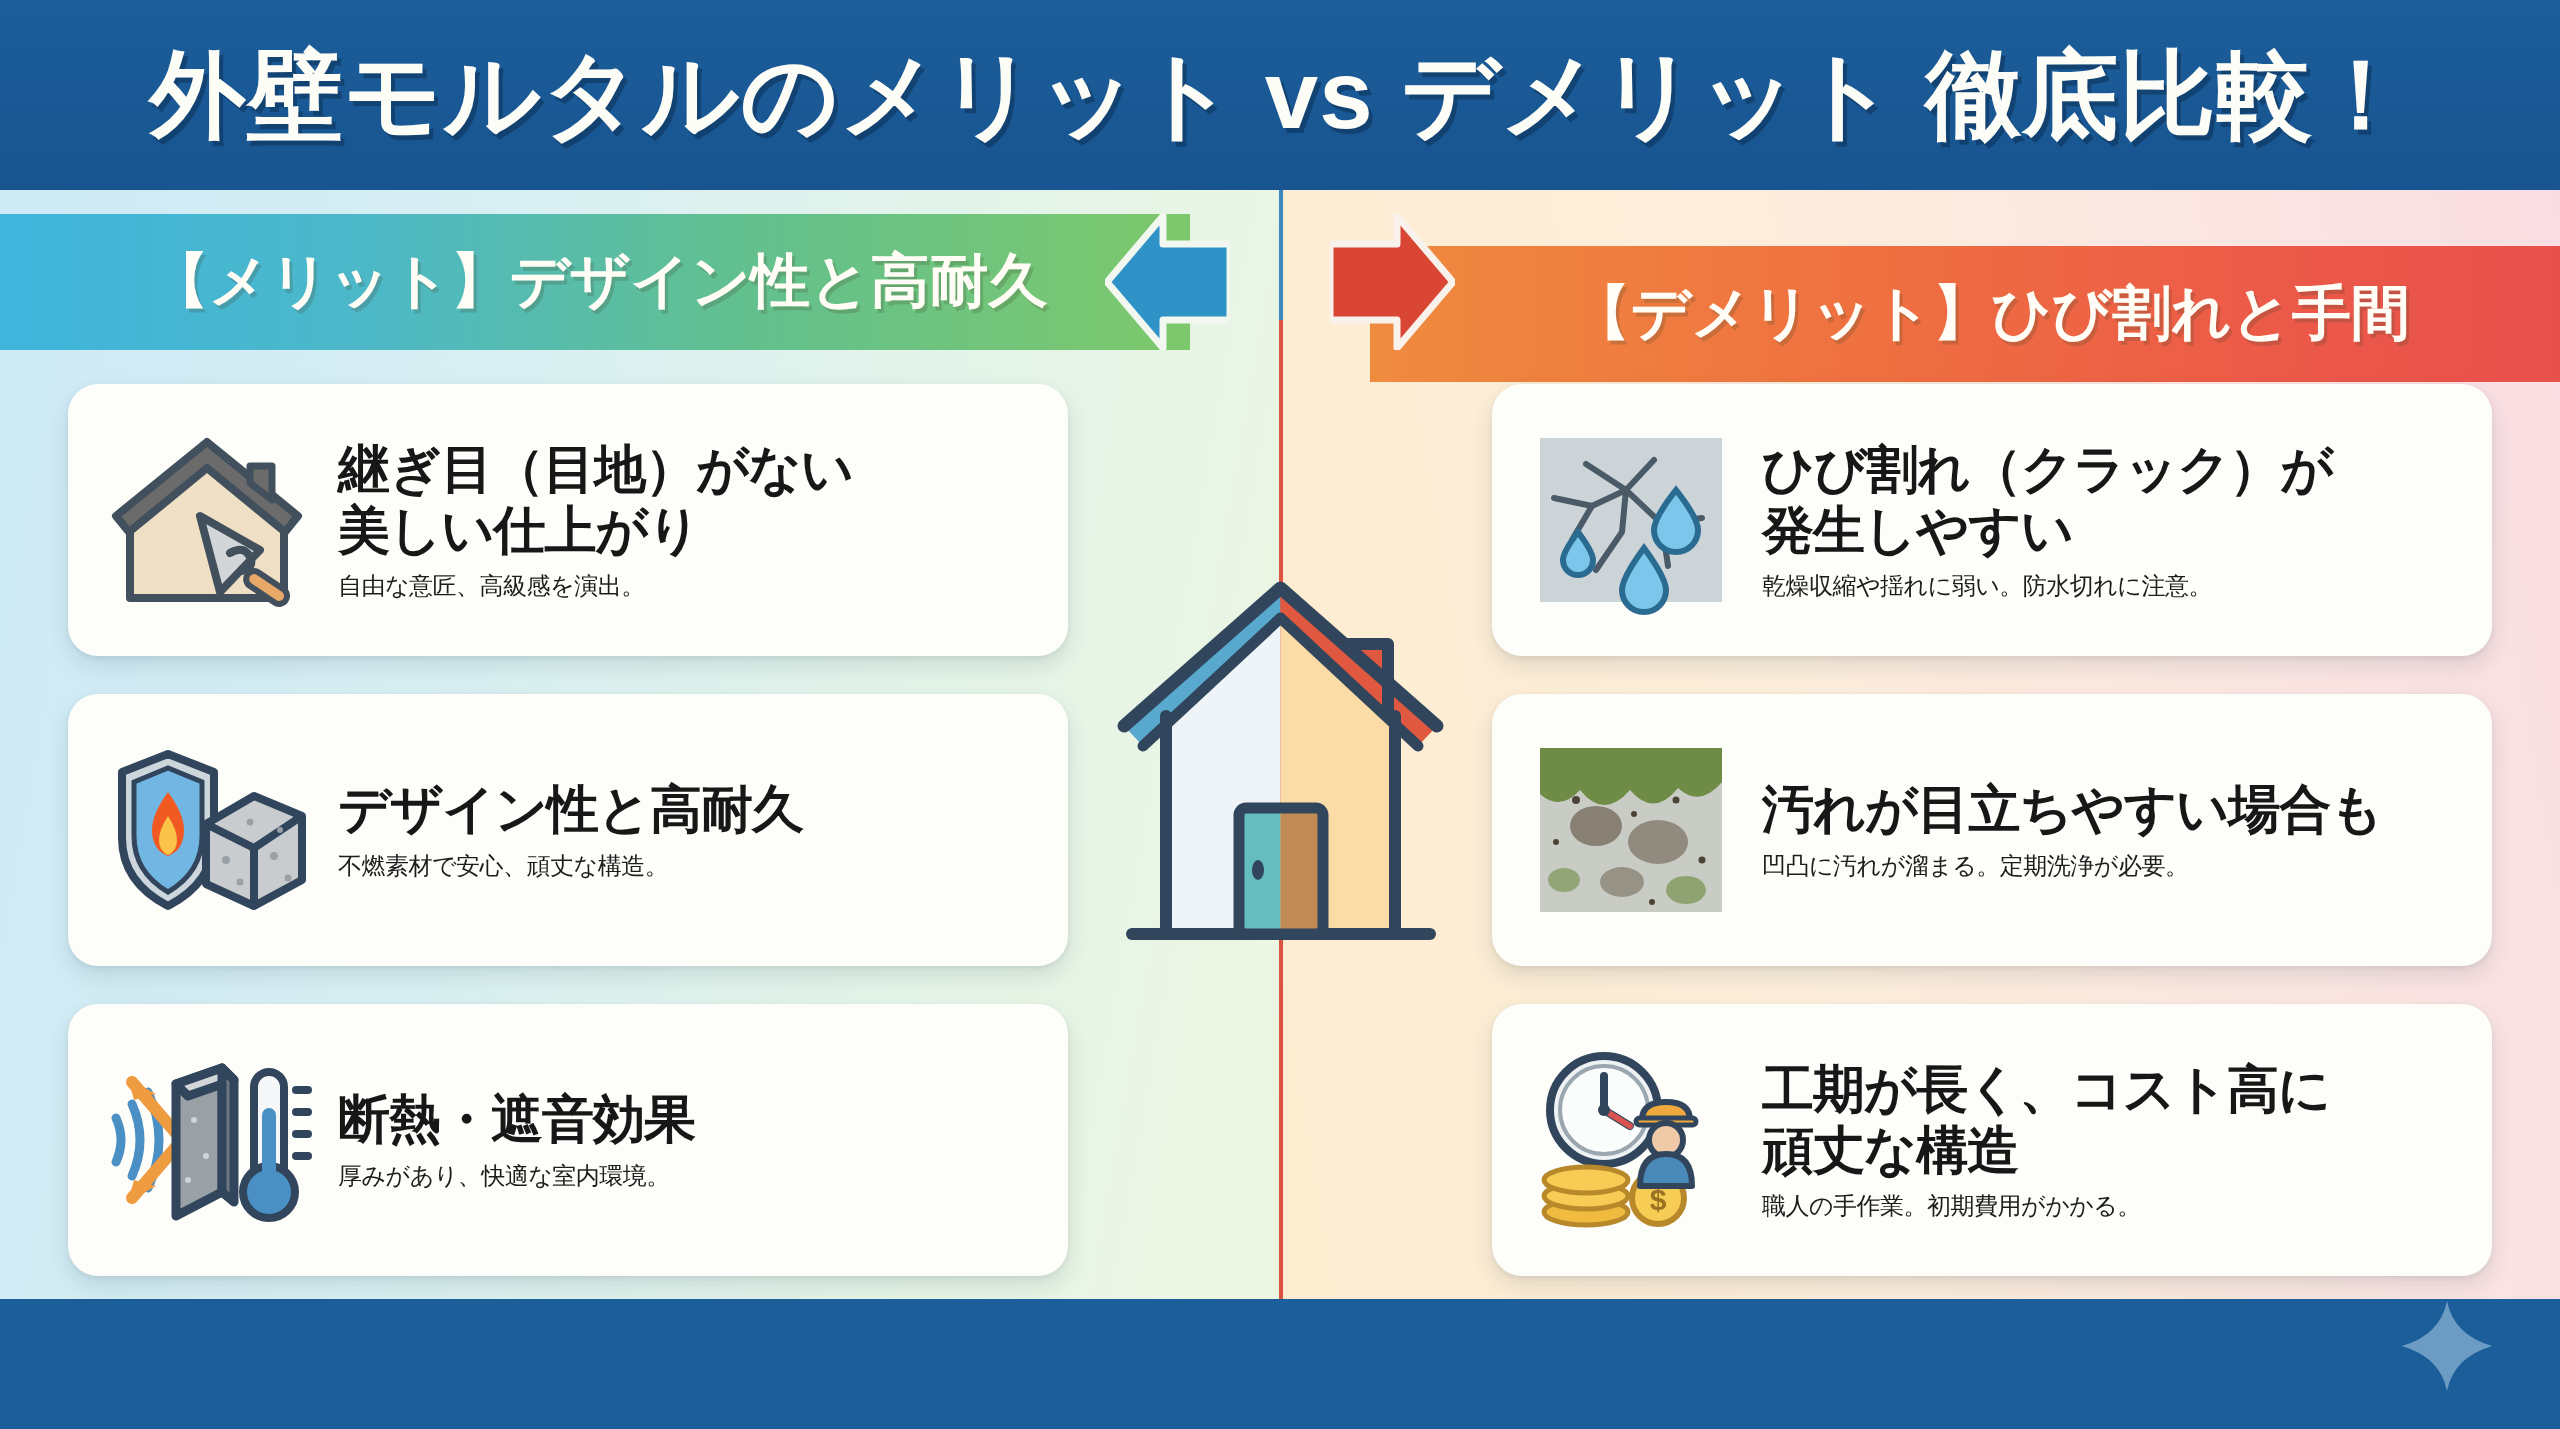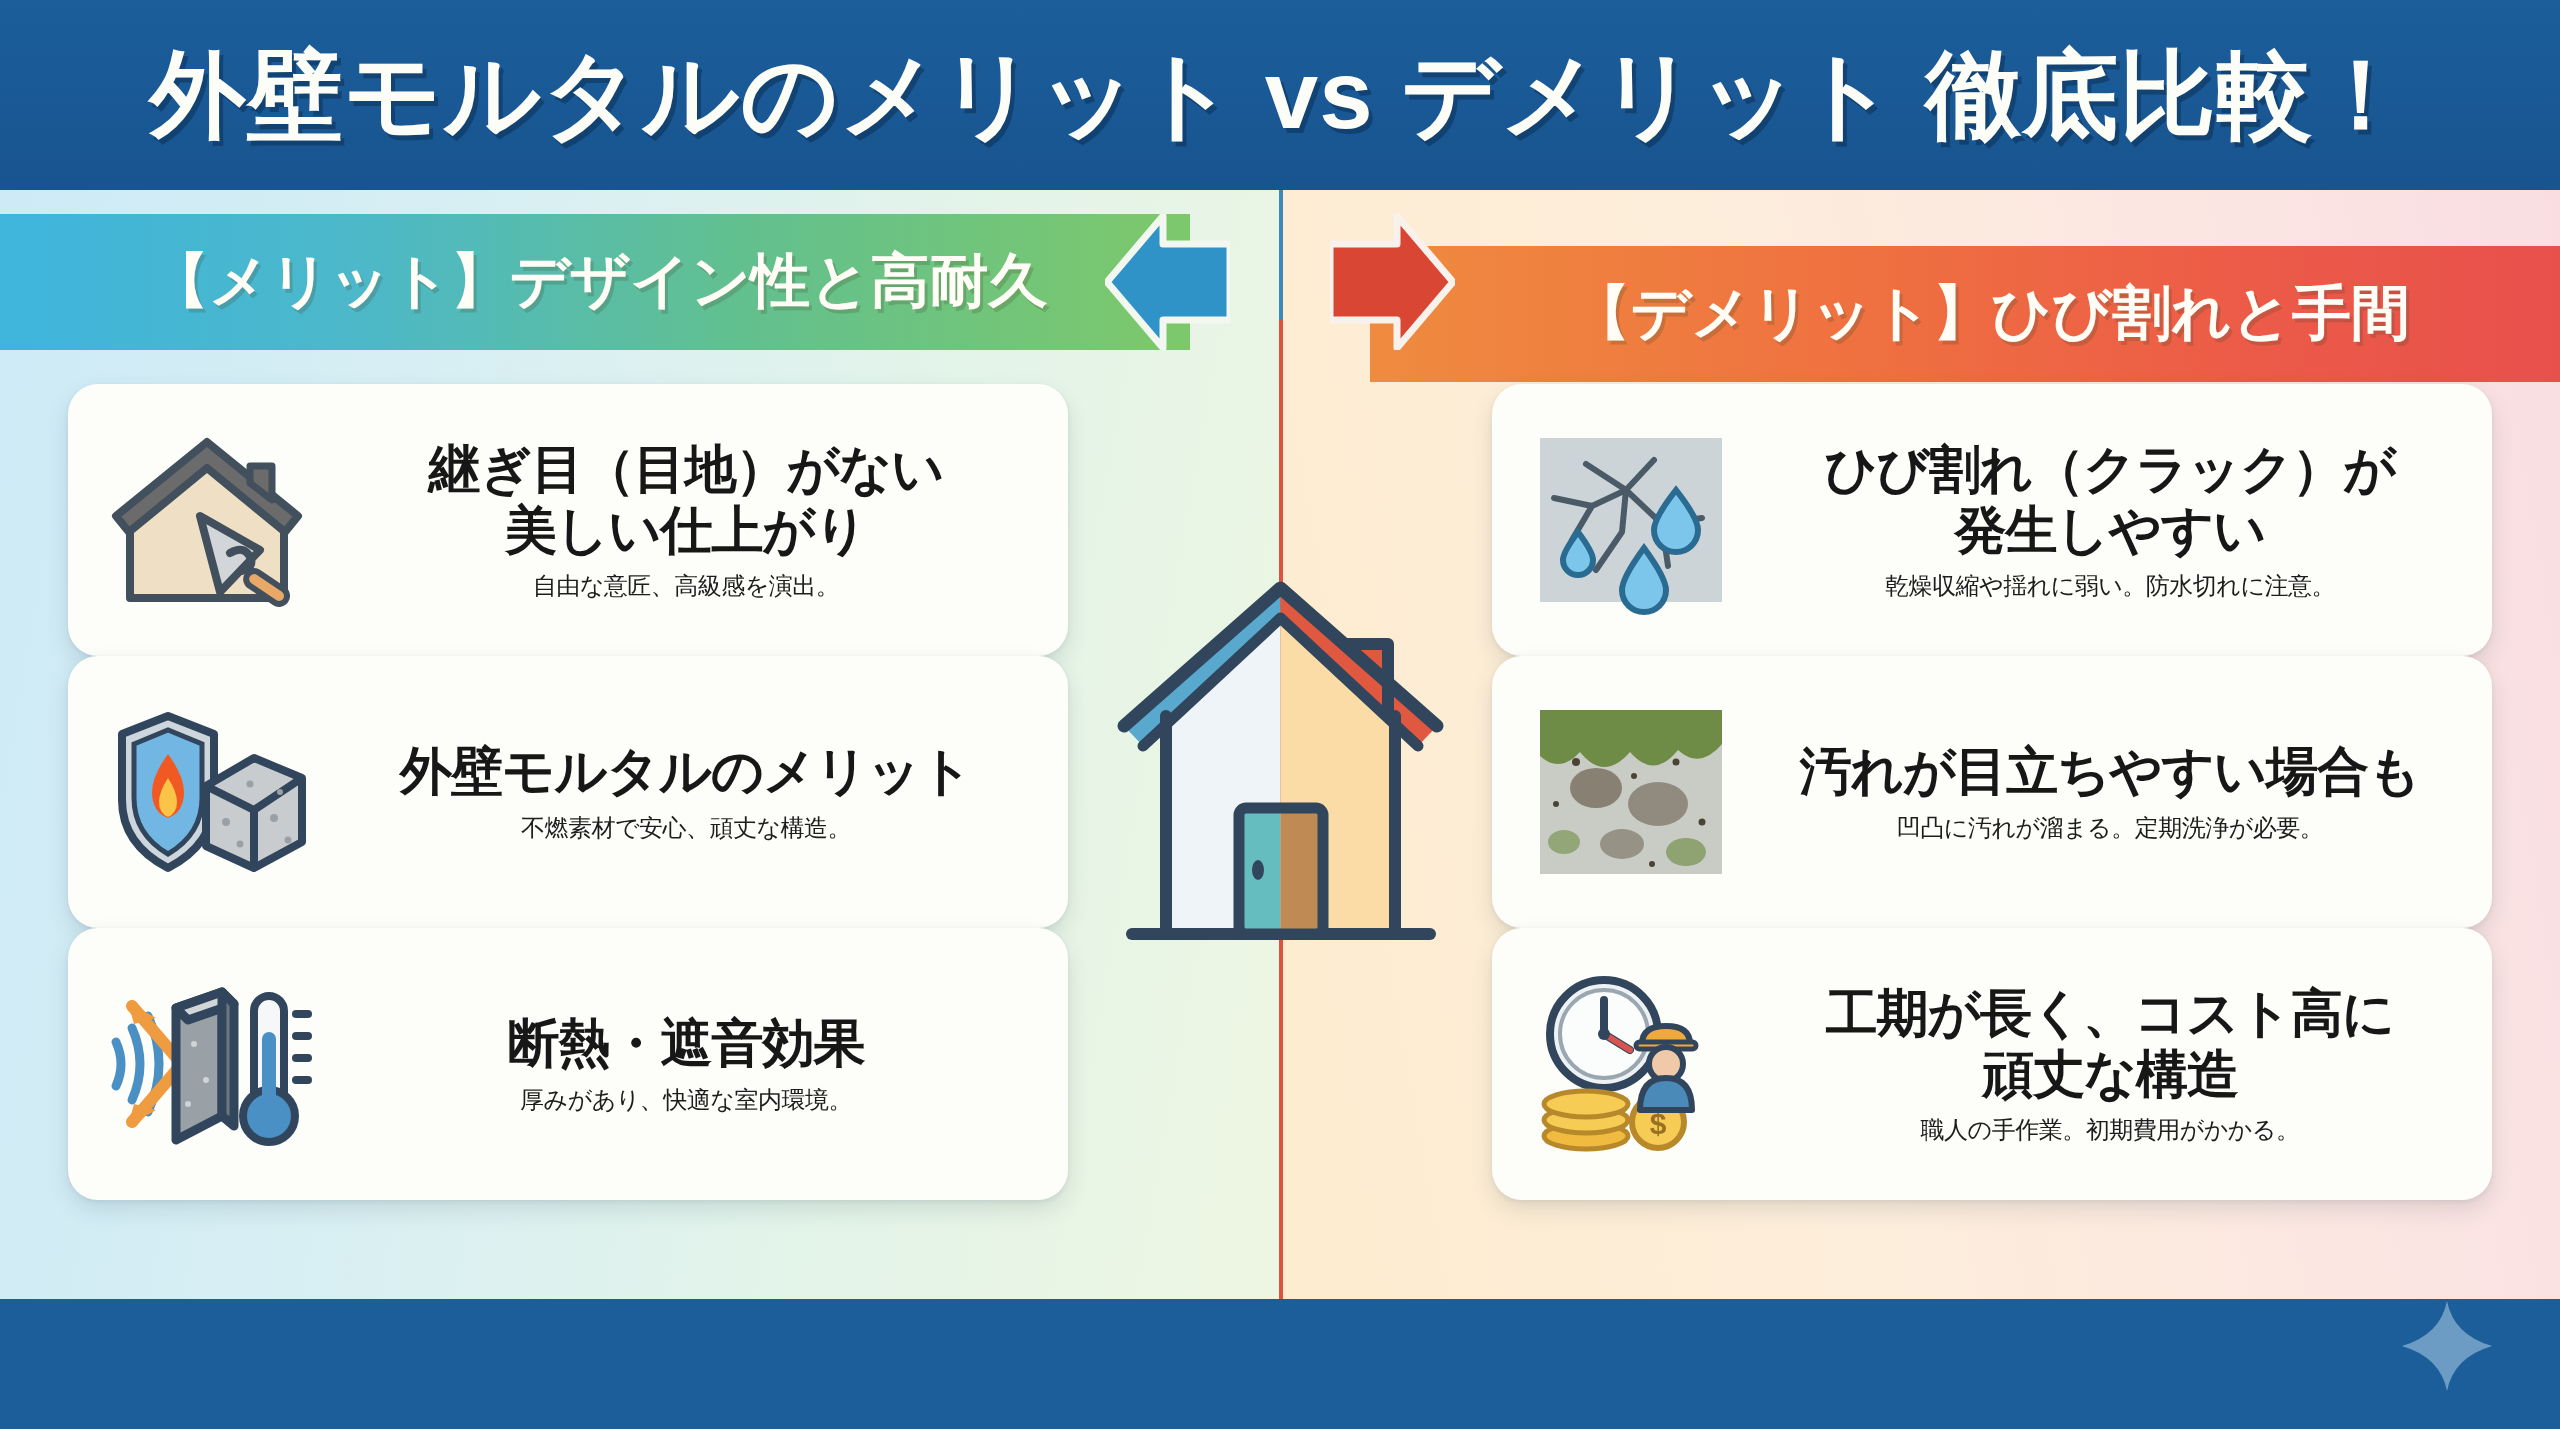--- a/index.html
+++ b/index.html
@@ -66,21 +66,21 @@
     color:#fffdf5;font-size:59px;font-weight:bold;white-space:nowrap;
     text-shadow:3px 4px 0 rgba(70,70,40,.22);
   }
 
   
   .arrow{position:absolute;top:214px;height:136px;width:125px;z-index:5;}
   .arrow-left{left:1105px;}
   .arrow-right{left:1330px;}
 
   
-  .cards{position:absolute;top:384px;z-index:4;display:flex;flex-direction:column;text-align:center;}
+  .cards{position:absolute;top:384px;z-index:4;display:flex;flex-direction:column;gap:38px;}
   .cards-left{left:68px;width:1000px;align-items:flex-start;}
   .cards-right{right:68px;width:1000px;align-items:flex-end;}
 
   .card{
     width:1000px;height:272px;box-sizing:border-box;
     background:#fdfdfa;border-radius:30px;
     box-shadow:0 10px 22px rgba(40,60,80,.13), 0 2px 5px rgba(40,60,80,.08);
     display:flex;align-items:center;padding:0 34px;gap:26px;
   }
   .card-icon{
@@ -218,21 +218,21 @@
           <path d="M152 118 V176" fill="none" stroke="#31465c" stroke-width="8"></path>
           <circle cx="124" cy="130" r="4" fill="#9aa1a6"></circle>
             <circle cx="138" cy="152" r="3.5" fill="#9aa1a6"></circle>
           <circle cx="172" cy="126" r="4" fill="#9aa1a6"></circle>
             <circle cx="186" cy="148" r="3.5" fill="#9aa1a6"></circle>
           <circle cx="148" cy="92" r="3.5" fill="#9aa1a6"></circle>
             <circle cx="178" cy="100" r="3" fill="#9aa1a6"></circle>
         </svg>
       </div>
       <div class="card-body">
-        <div class="card-title">外壁モルタルのメリット</div>
+        <div class="card-title">デザイン性と高耐久</div>
         <div class="card-sub">不燃素材で安心、頑丈な構造。</div>
       </div>
     </div>
 
     <div class="card">
       <div class="card-icon">
         <svg viewBox="0 0 210 200" xmlns="http://www.w3.org/2000/svg">
           <path d="M14 78 q10 22 0 44" fill="none" stroke="#4a90c4" stroke-width="9" stroke-linecap="round"></path>
           <path d="M30 64 q16 36 0 72" fill="none" stroke="#4a90c4" stroke-width="9" stroke-linecap="round"></path>
           <path d="M46 52 q22 48 0 96" fill="none" stroke="#4a90c4" stroke-width="9" stroke-linecap="round"></path>

